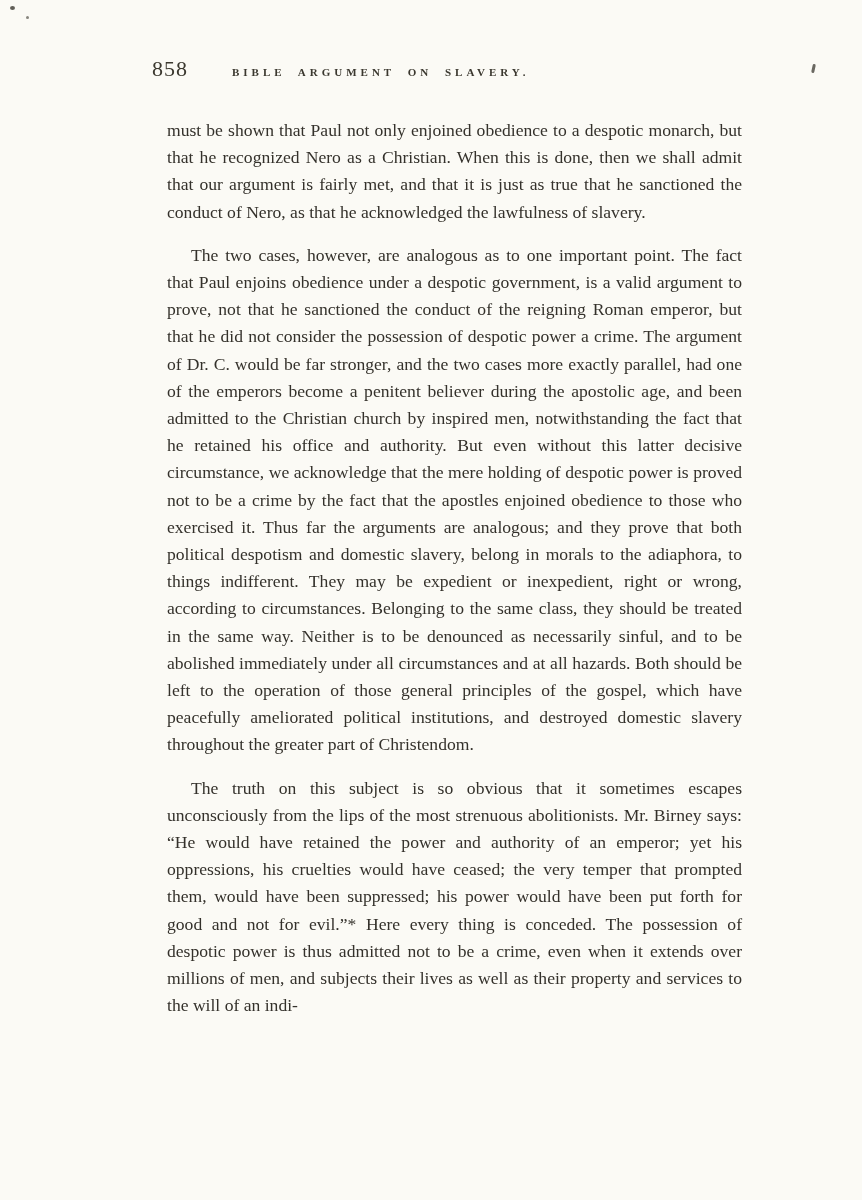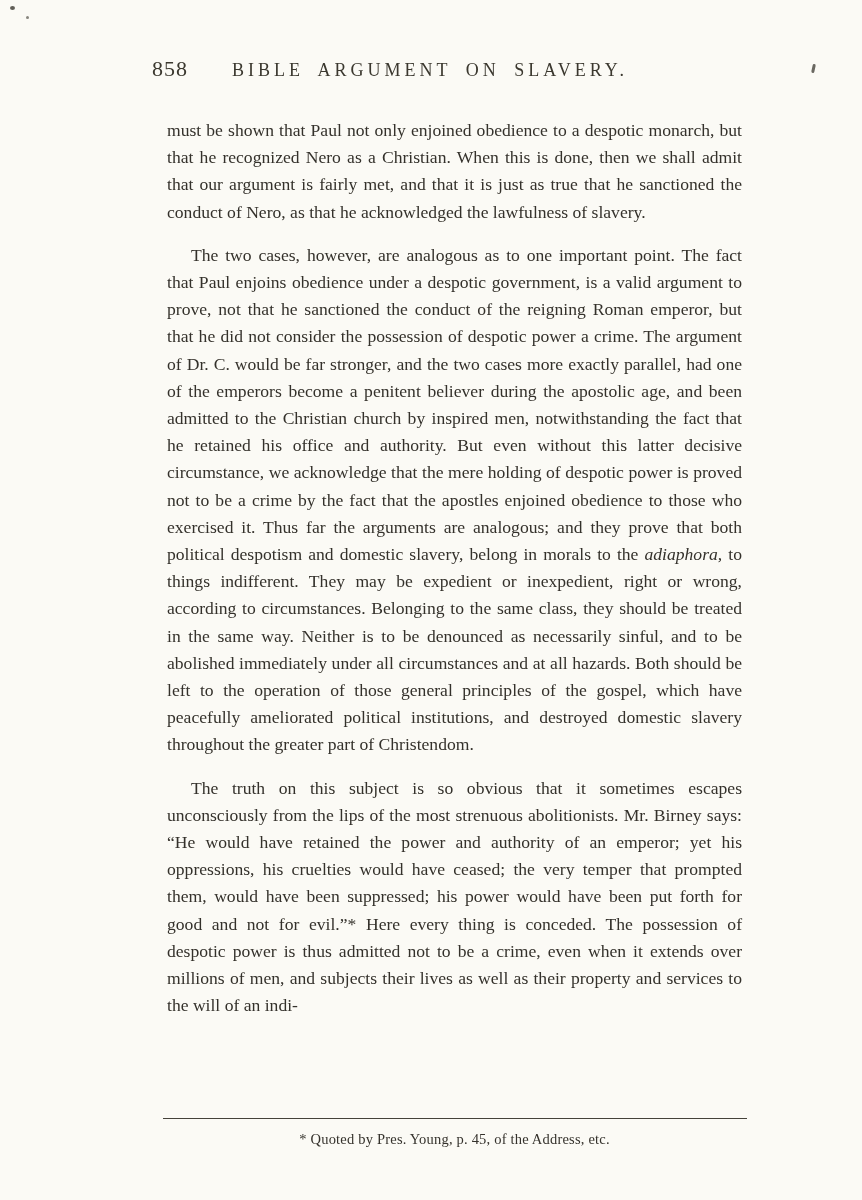--- a/index.html
+++ b/index.html
@@ -31,41 +31,41 @@
     display: flex;
     align-items: baseline;
   }
   .page-number {
     font-size: 22px;
     letter-spacing: 1px;
     color: #3b382f;
   }
   .header-title {
     margin-left: 44px;
-    font-size: 18px;
-    font-weight: normal;
+    font-size: 11px;
+    font-weight: bold;
     letter-spacing: 4px;
     word-spacing: 6px;
     color: #3b382f;
     white-space: nowrap;
   }
 
   .body-text {
     position: absolute;
     top: 101px;
     left: 151px;
     width: 607px;
     text-align: justify;
     font-size: 17.6px;
     line-height: 27.2px;
     color: #34312b;
   }
   .para { margin: 16px; text-indent: 24px; }
   .para.no-indent { text-indent: 0; }
-  .italic { font-style: italic; }
+  .italic { }
 
   .footnote-area {
     position: absolute;
     left: 151px;
     top: 1118px;
     width: 607px;
   }
   .footnote-rule {
     border: none;
     border-top: 1.6px solid #45423a;
@@ -93,18 +93,14 @@
     <span class="page-number">858</span>
     <span class="header-title">BIBLE ARGUMENT ON SLAVERY.</span>
   </div>
 
   <div class="body-text">
     <p class="para no-indent"><span>must be shown that Paul not only enjoined obedience to a despotic monarch, but that he recognized Nero as a Christian. When this is done, then we shall admit that our argument is fairly met, and that it is just as true that he sanctioned the conduct of Nero, as that he acknowledged the lawfulness of slavery.</span></p>
     <p class="para"><span>The two cases, however, are analogous as to one important point. The fact that Paul enjoins obedience under a despotic government, is a valid argument to prove, not that he sanctioned the conduct of the reigning Roman emperor, but that he did not consider the possession of despotic power a crime. The argument of Dr. C. would be far stronger, and the two cases more exactly parallel, had one of the emperors become a penitent believer during the apostolic age, and been admitted to the Christian church by inspired men, notwithstanding the fact that he retained his office and authority. But even without this latter decisive circumstance, we acknowledge that the mere holding of despotic power is proved not to be a crime by the fact that the apostles enjoined obedience to those who exercised it. Thus far the arguments are analogous; and they prove that both political despotism and domestic slavery, belong in morals to the </span><span class="italic">adiaphora,</span><span> to things indifferent. They may be expedient or inexpedient, right or wrong, according to circumstances. Belonging to the same class, they should be treated in the same way. Neither is to be denounced as necessarily sinful, and to be abolished immediately under all circumstances and at all hazards. Both should be left to the operation of those general principles of the gospel, which have peacefully ameliorated political institutions, and destroyed domestic slavery throughout the greater part of Christendom.</span></p>
     <p class="para"><span>The truth on this subject is so obvious that it sometimes escapes unconsciously from the lips of the most strenuous abolitionists. Mr. Birney says: “He would have retained the power and authority of an emperor; yet his oppressions, his cruelties would have ceased; the very temper that prompted them, would have been suppressed; his power would have been put forth for good and not for evil.”* Here every thing is conceded. The possession of despotic power is thus admitted not to be a crime, even when it extends over millions of men, and subjects their lives as well as their property and services to the will of an indi-</span></p>
   </div>
 
-  <div class="footnote-area">
-    <hr class="footnote-rule">
-    <div class="footnote">* Quoted by Pres. Young, p. 45, of the Address, etc.</div>
-  </div>
 
 </div>
 
 </body></html>

